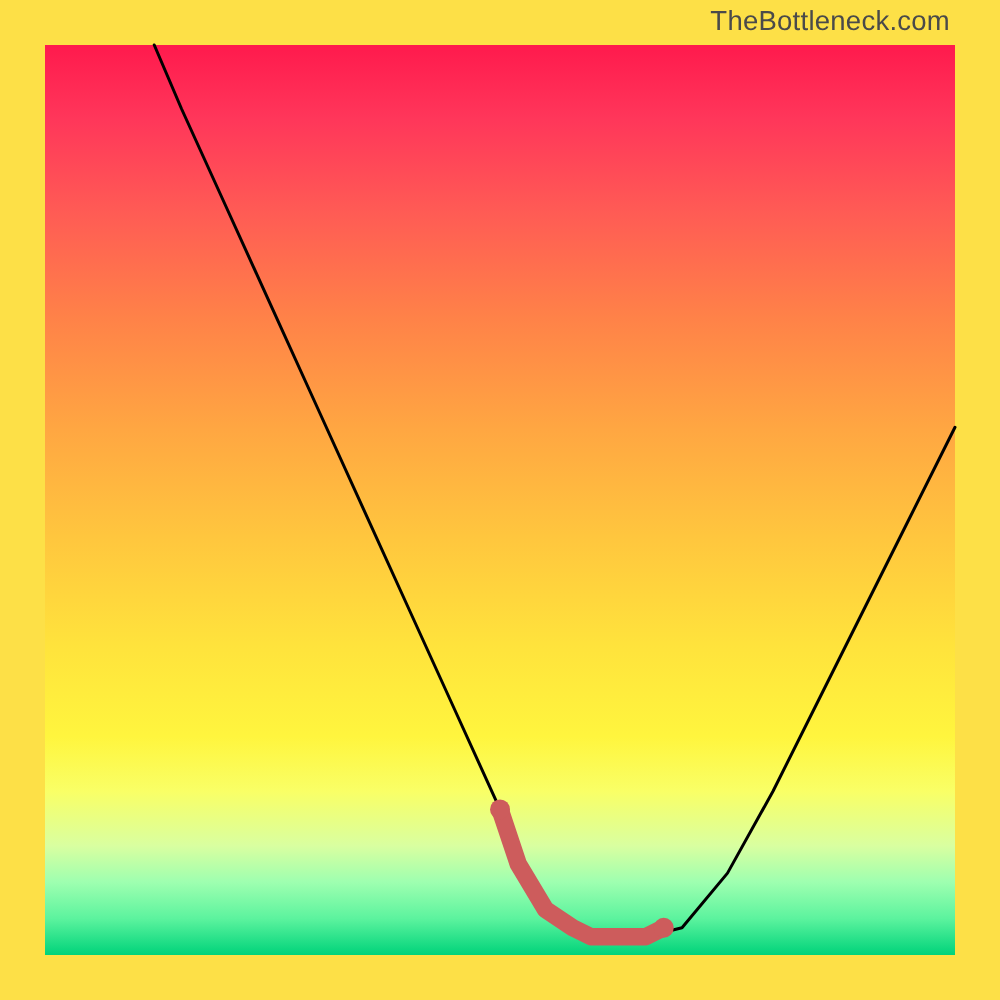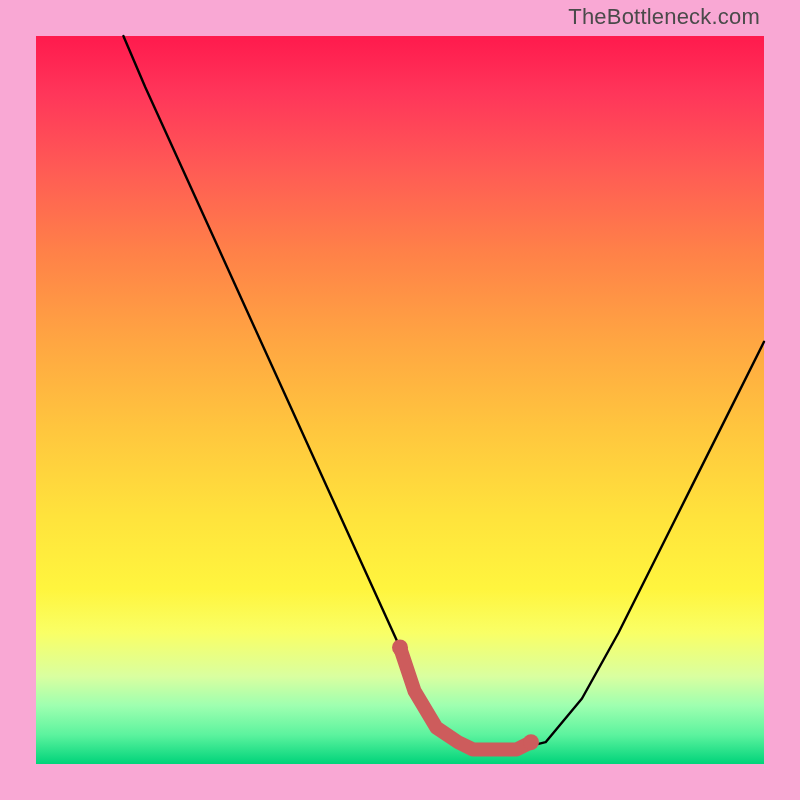--- a/index.html
+++ b/index.html
@@ -9,21 +9,21 @@
     height: 800px;
     background: #000;
     overflow: hidden;
   }
   .frame {
     position: absolute;
     left: 0;
     top: 0;
     width: 800px;
     height: 800px;
-    background: #f9a8d4;
+    background: #fde047;
     text-align: right;
   }
   .plot-area {
     position: absolute;
     left: 36px;
     top: 36px;
     width: 728px;
     height: 728px;
     
     background: linear-gradient(

